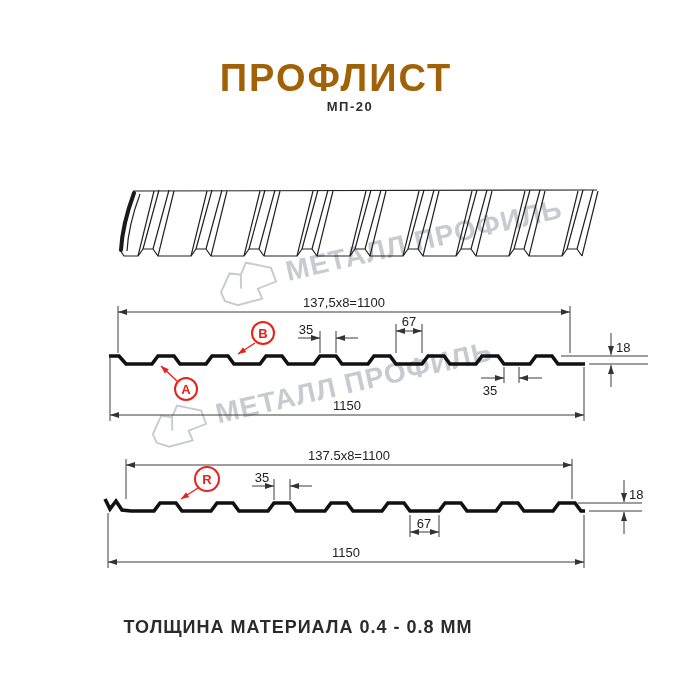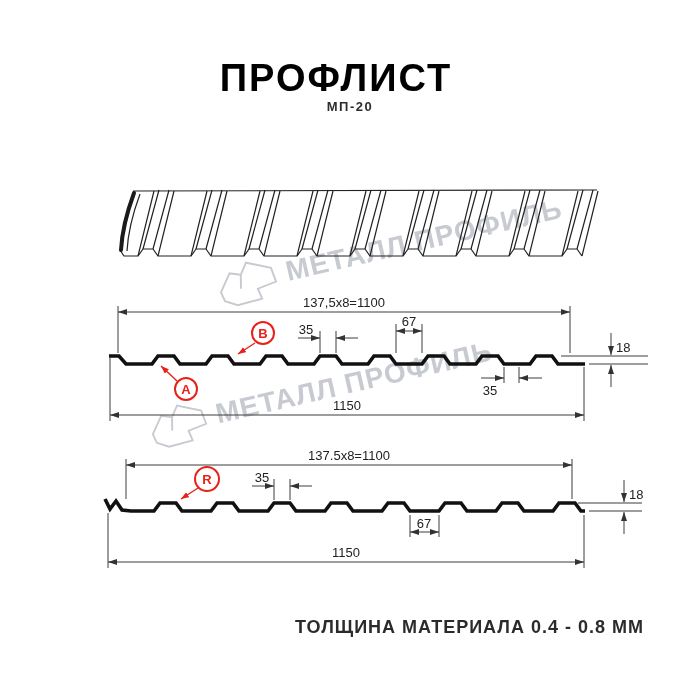--- a/index.html
+++ b/index.html
@@ -1,23 +1,23 @@
 <!DOCTYPE html>
 <html><head>
 <meta charset="utf-8">
 <style>
   html,body{margin:0;padding:0;background:#fff;}
   .page{position:relative;width:700px;height:700px;background:#ffffff;overflow:hidden;
         font-family:"Liberation Sans","DejaVu Sans",sans-serif;}
   .title{position:absolute;top:57px;left:0;width:672px;text-align:center;
-         font-size:38px;font-weight:900;letter-spacing:2px;color:#000000;}
+         font-size:38px;font-weight:900;letter-spacing:2px;color:#a16207;}
   .subtitle{position:absolute;top:99px;left:0;width:700px;text-align:center;
             font-size:13px;font-weight:700;letter-spacing:1.5px;color:#2d2d2d;}
-  .footer-note{position:absolute;top:617px;left:0;width:596px;text-align:right;
-               font-size:18px;font-weight:600;letter-spacing:1px;color:#2b2b2b;padding-left:48px;}
+  .footer-note{position:absolute;top:617px;left:0;width:596px;text-align:center;
+               font-size:18px;font-weight:600;letter-spacing:1px;color:#2b2b2b;}
   .wm{position:absolute;display:flex;align-items:center;gap:10px;white-space:nowrap;
       color:#c7cbd1;font-weight:700;font-size:28px;letter-spacing:1px;
       transform-origin:0 50%;pointer-events:none;}
   .wm1{left:218px;top:265px;transform:rotate(-13deg);}
   .wm2{left:150px;top:408px;transform:rotate(-13deg);}
   .wm svg{flex:0 0 auto;}
   svg.drawing{position:absolute;left:0;top:160px;}
   .dim{font-size:13px;fill:#222;font-family:"Liberation Sans","DejaVu Sans",sans-serif;}
   .mark{font-size:13px;font-weight:700;fill:#e8211a;font-family:"Liberation Sans","DejaVu Sans",sans-serif;}
 </style>

